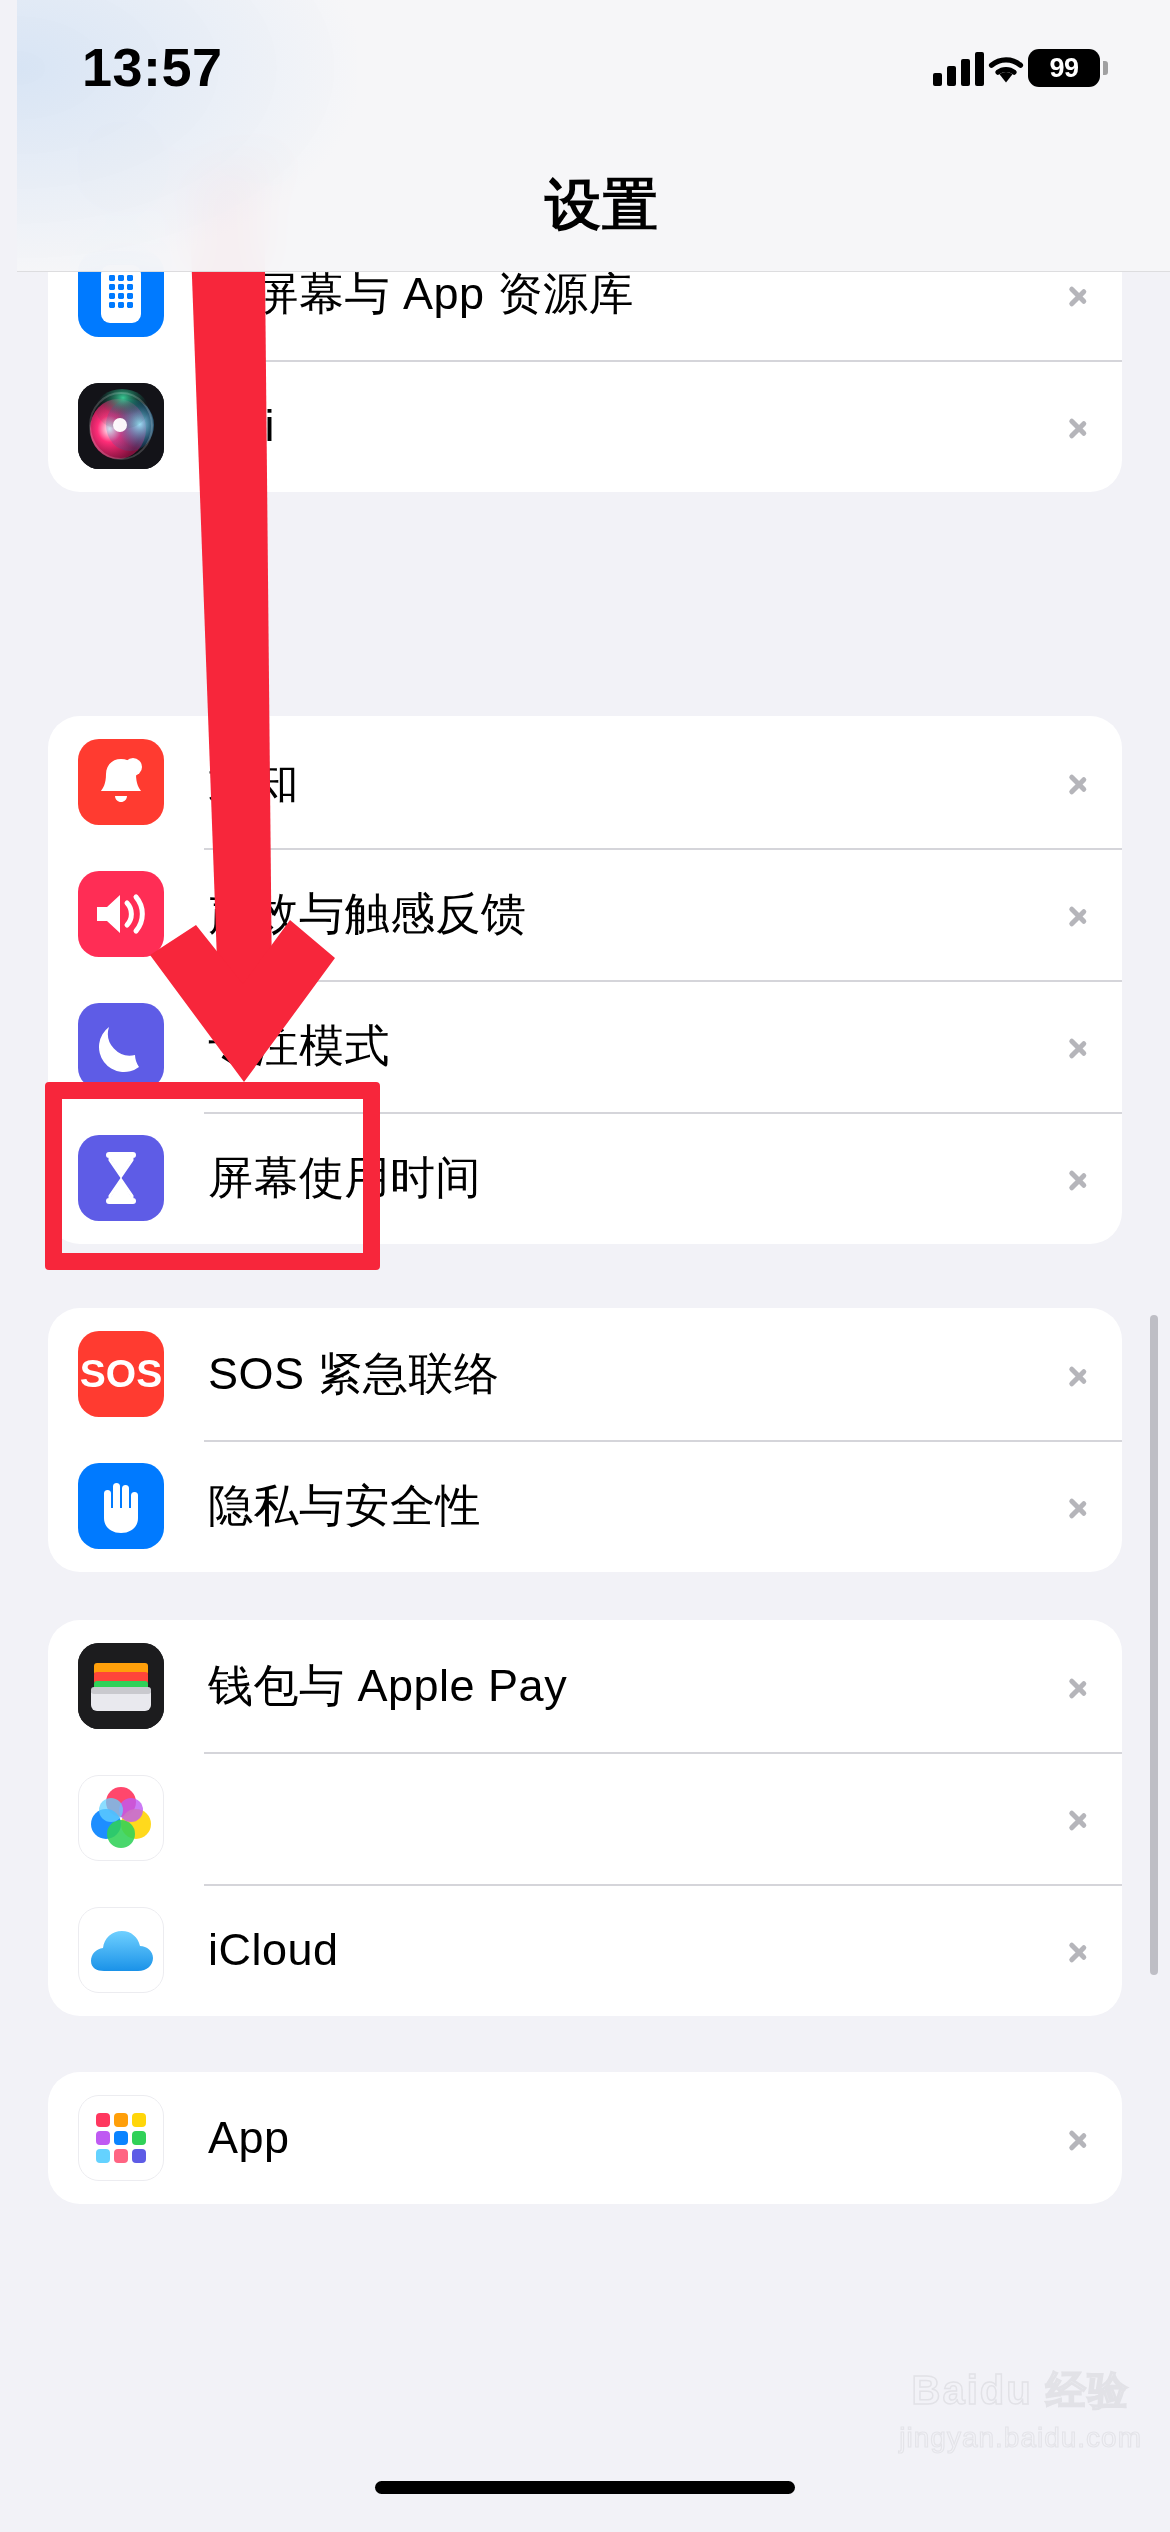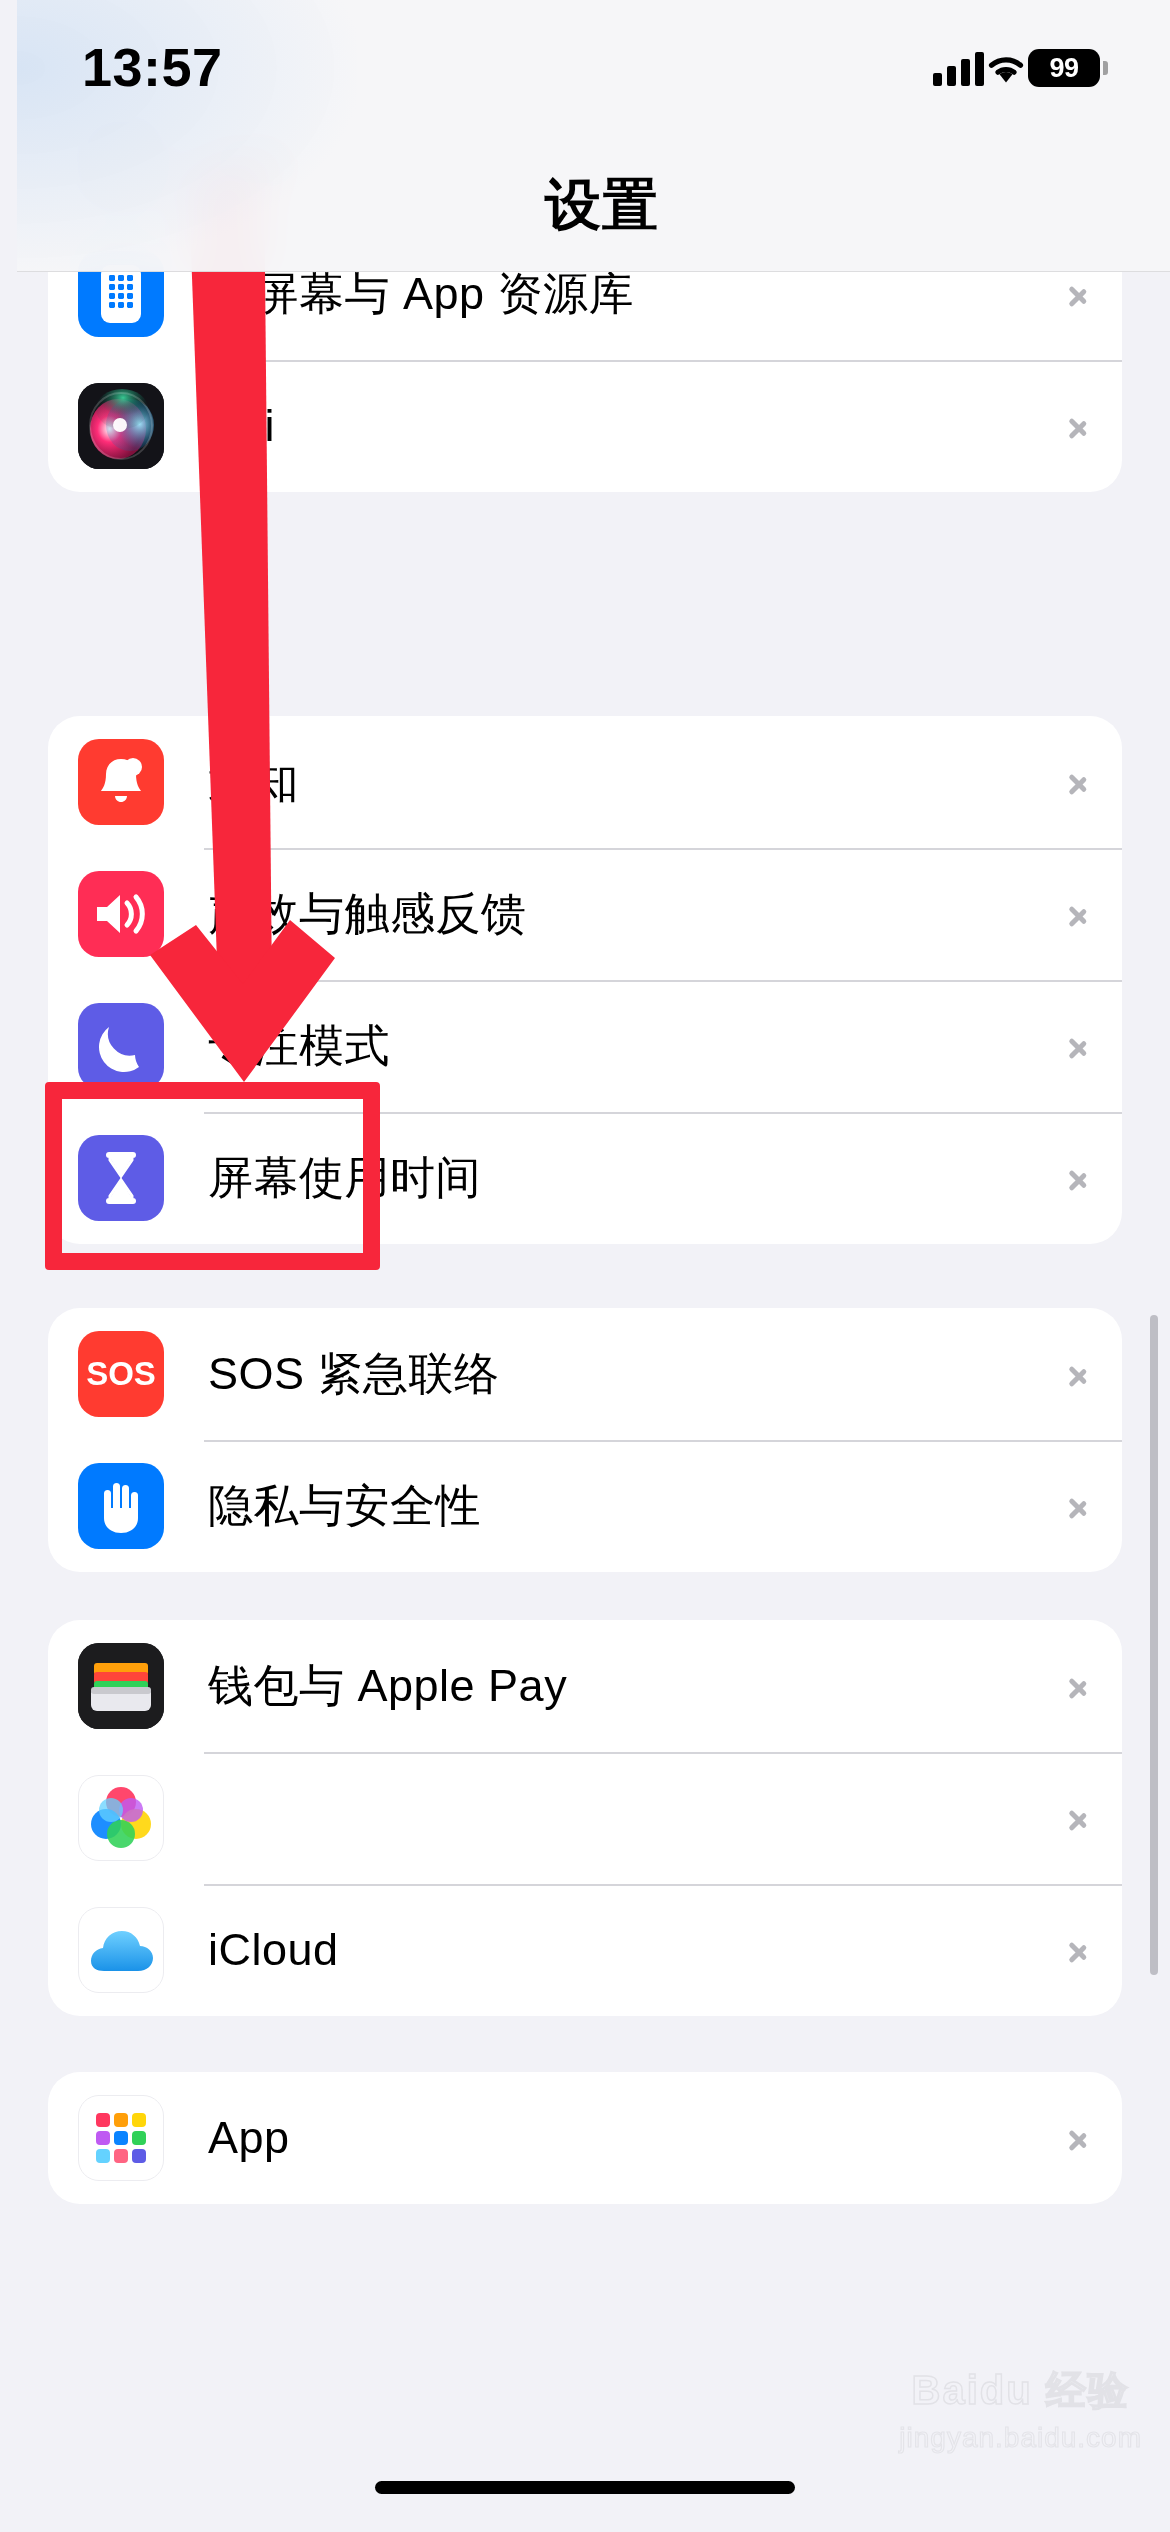--- a/index.html
+++ b/index.html
@@ -269,21 +269,21 @@
         <div class="lbl">屏幕使用时间</div>
         <div class="chev"></div>
       </div>
     </div>
 
     <div class="card" style="top:1308px;">
 
 
       <div class="row">
         <div class="ic" style="background:#ff3b30;">
-          <span style="color:#fff;font-size:33px;font-weight:700;letter-spacing:0px;font-family:'Liberation Sans',sans-serif;">SOS</span>
+          <span style="color:#fff;font-size:39px;font-weight:700;letter-spacing:0px;font-family:'Liberation Sans',sans-serif;">SOS</span>
         </div>
         <div class="lbl">SOS 紧急联络</div>
         <div class="chev"></div>
       </div>
 
       <div class="row">
         <div class="ic" style="background:#007aff;">
           <svg width="48" height="56" viewBox="0 0 48 56">
             <g fill="#fff">
               <rect x="7" y="12" width="7" height="24" rx="3.5"></rect>

